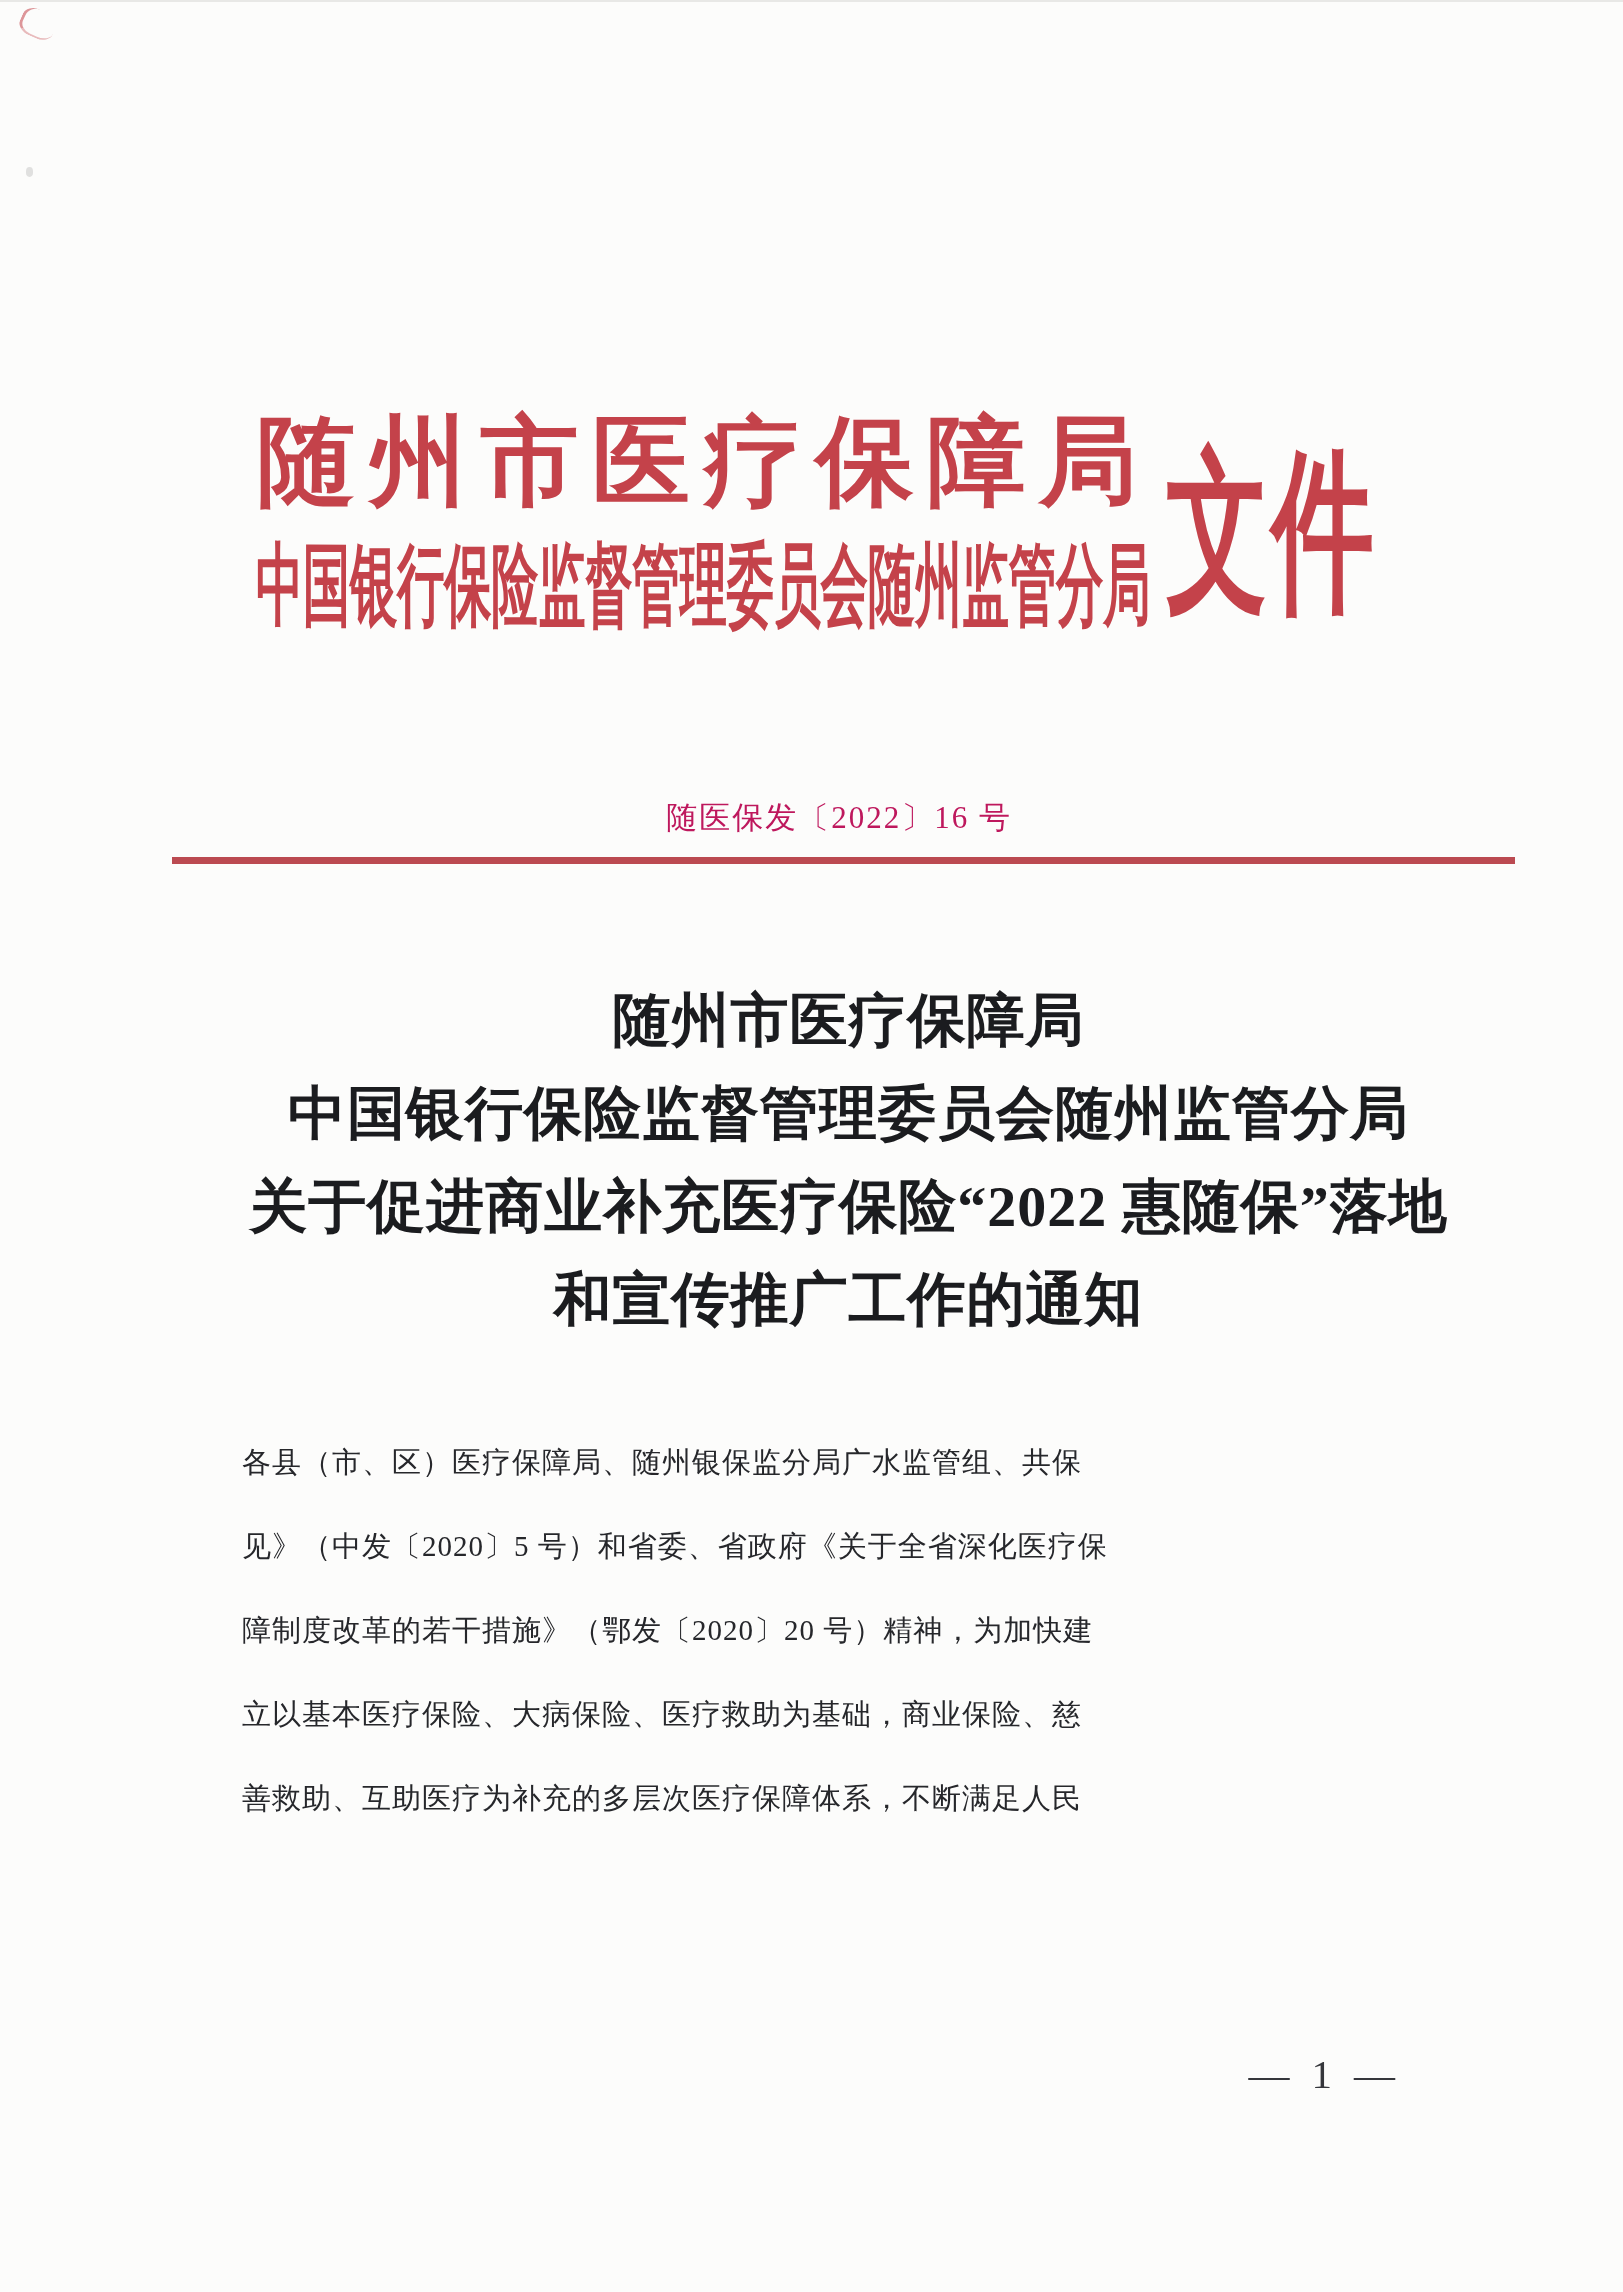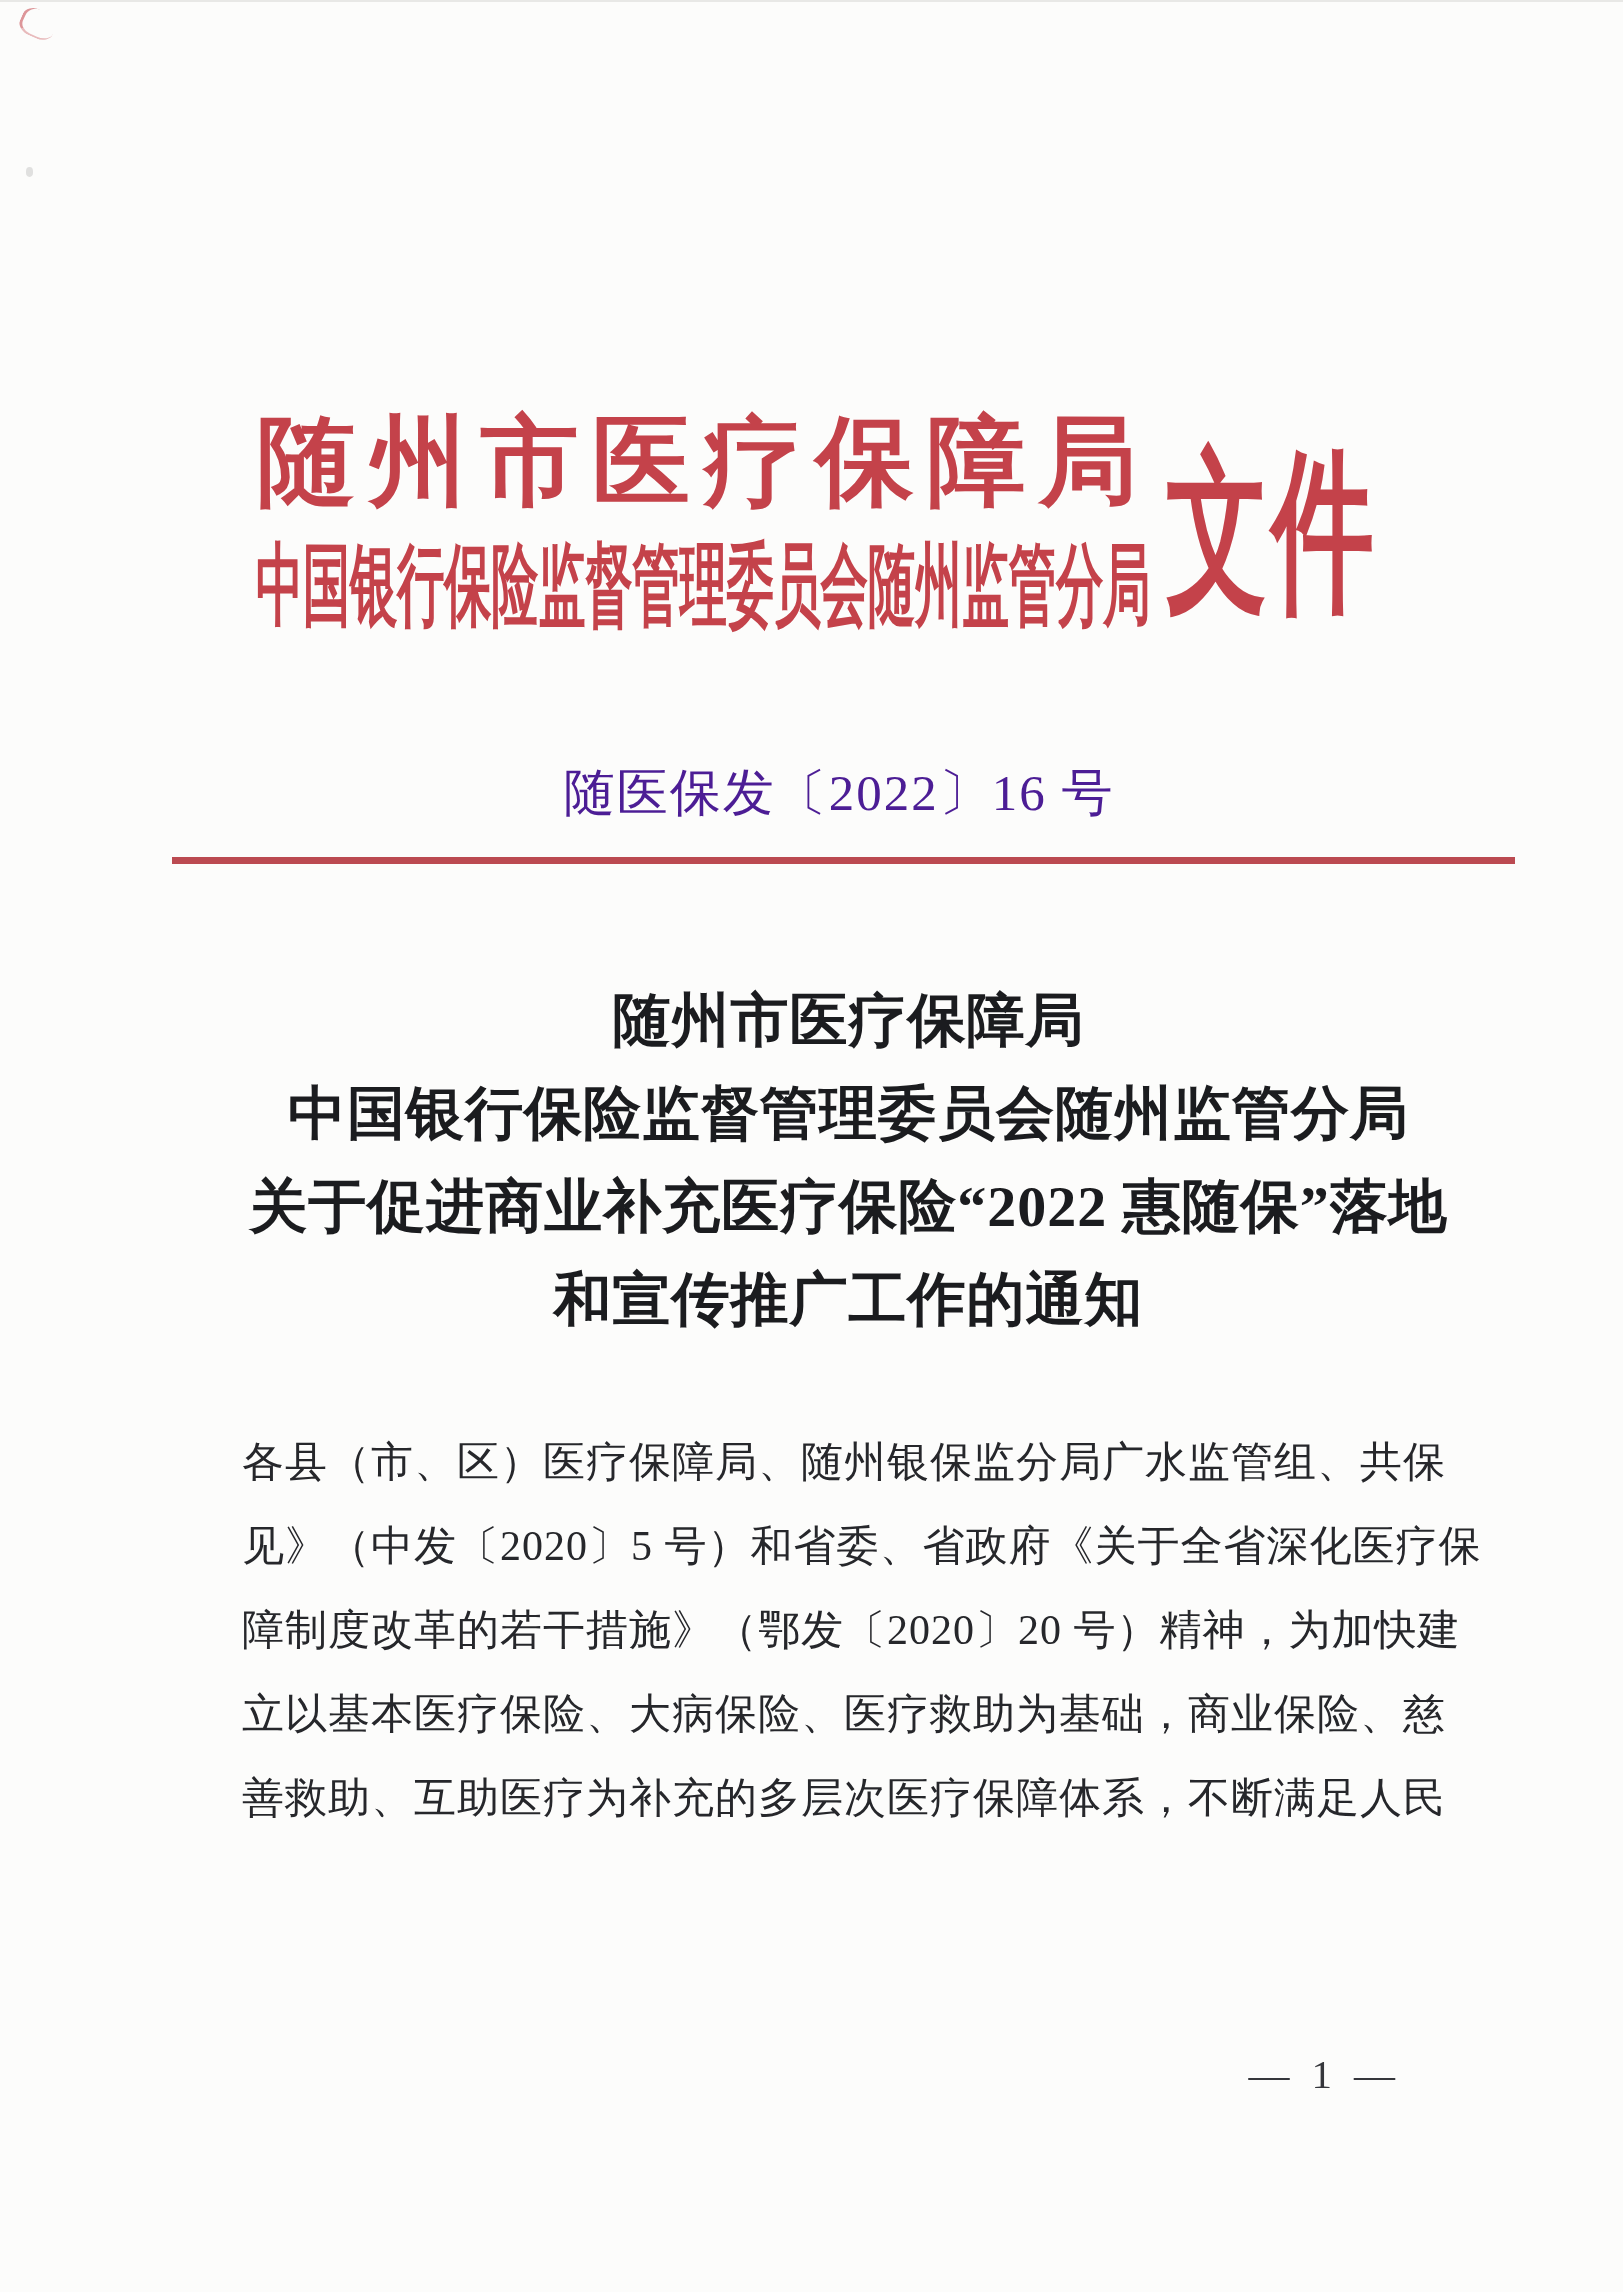--- a/index.html
+++ b/index.html
@@ -49,28 +49,28 @@
     letter-spacing: 5.9px;
     white-space: nowrap;
     color: #c4424a;
     font-weight: 700;
     transform: scaleX(0.58);
     transform-origin: left top;
   }
   
   .doc-number {
     position: absolute;
-    top: 764px;
+    top: 788px;
     left: 55px;
     width: 1568px;
     text-align: center;
-    font-size: 51px;
+    font-size: 31px;
     line-height: 55px;
     letter-spacing: 2px;
-    color: #4c1d95;
+    color: #be185d;
   }
   
   .red-divider {
     position: absolute;
     left: 172px;
     top: 855px;
     width: 1343px;
     height: 6.9px;
     background: #bb4a51;
   }
@@ -87,21 +87,21 @@
     line-height: 93px;
     letter-spacing: 1px;
   }
   .title-line { white-space: nowrap; }
   
   .body-block {
     position: absolute;
     left: 242px;
     top: 1418px;
     width: 1208px;
-    font-size: 42px;
+    font-size: 29px;
     line-height: 84px;
     letter-spacing: 1px;
     color: #26272b;
     font-weight: 500;
   }
   .body-line { white-space: nowrap; }
   .body-line.indent { text-indent: 86px; }
   
   .page-number {
     position: absolute;

